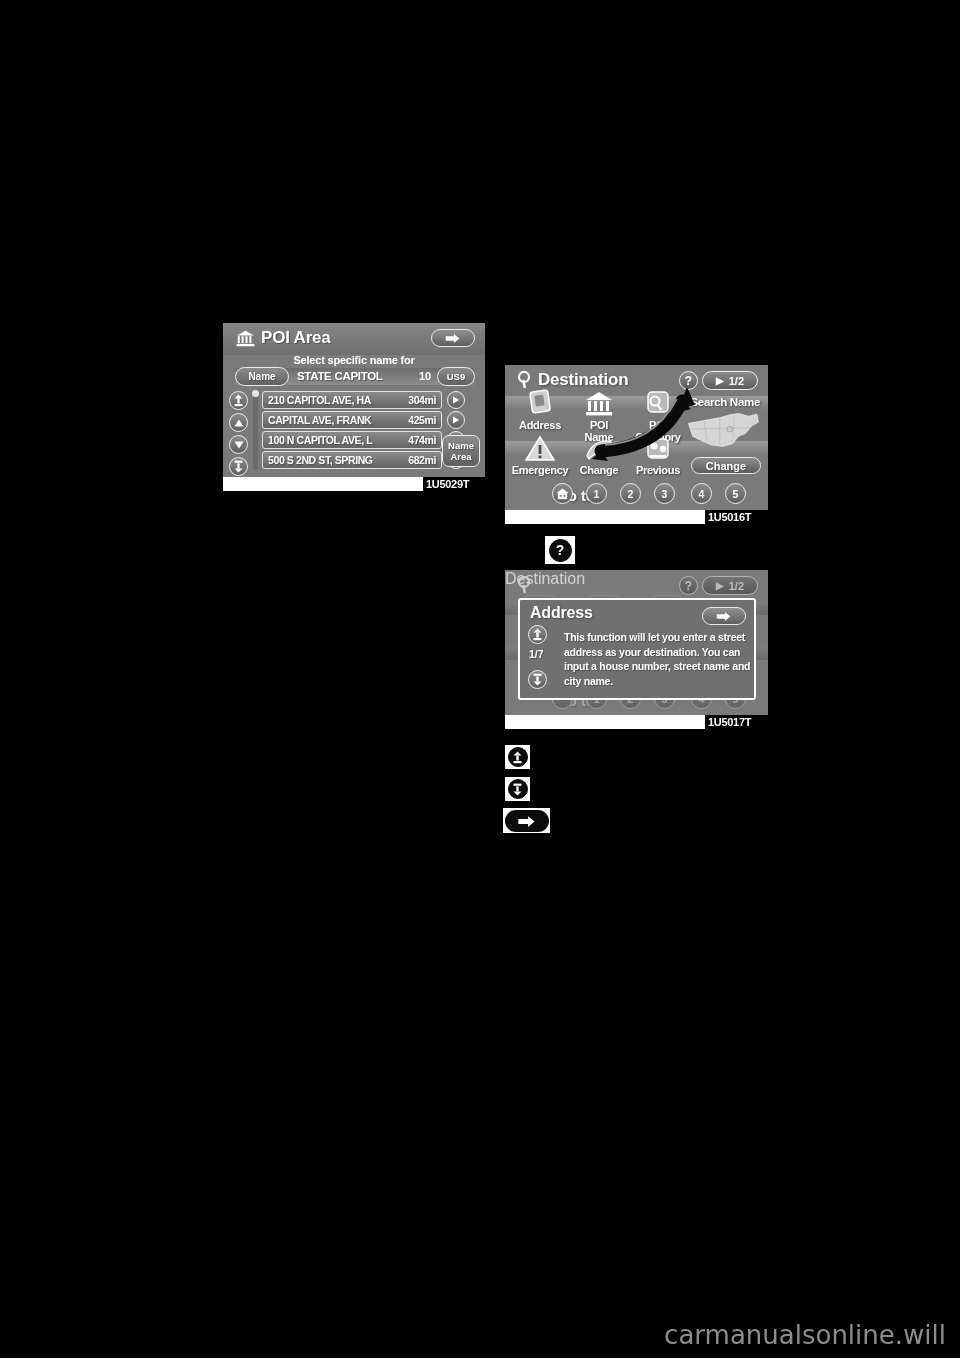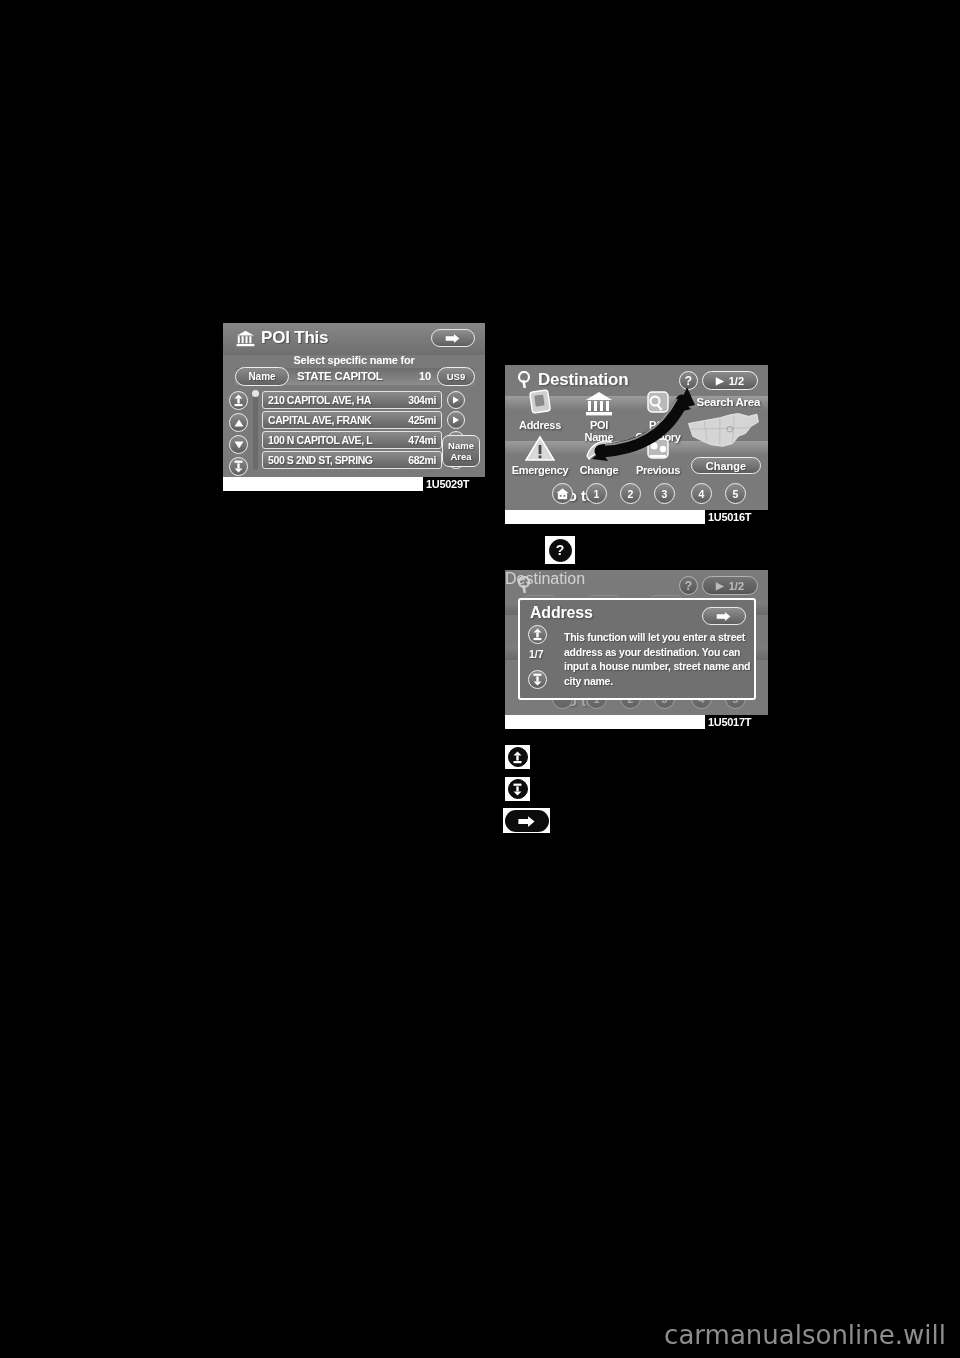--- a/index.html
+++ b/index.html
@@ -273,21 +273,21 @@
 
     <svg class="bank-icon" viewBox="0 0 24 22">
       <polygon points="12,1 23,7 1,7" fill="#fff"></polygon>
       <rect x="2" y="8" width="2.6" height="9" fill="#fff"></rect>
       <rect x="7" y="8" width="2.6" height="9" fill="#fff"></rect>
       <rect x="12" y="8" width="2.6" height="9" fill="#fff"></rect>
       <rect x="17" y="8" width="2.6" height="9" fill="#fff"></rect>
       <rect x="0.5" y="18" width="23" height="3" fill="#fff"></rect>
     </svg>
 
-    <div class="hdr-title">POI This</div>
+    <div class="hdr-title">POI Area</div>
 
     <div class="back-pill">
       <svg width="20" height="12" viewBox="0 0 22 13">
         <path d="M3 7 L9 2 L9 4.6 L18 4.6 L18 9.4 L9 9.4 L9 12 Z" fill="#fff" transform="scale(-1,1) translate(-21,0)"></path>
       </svg>
     </div>
 
     <div class="sub-line">Select specific name for</div>
 
     <div class="name-row">
@@ -463,21 +463,21 @@
         <svg viewBox="0 0 32 30" width="32" height="30">
           <rect x="6" y="5" width="20" height="19" rx="4" fill="#b9b9b9" stroke="#fff" stroke-width="1.4"></rect>
           <circle cx="12" cy="12" r="3.6" fill="#fff"></circle>
           <circle cx="21" cy="15" r="3.2" fill="#fff"></circle>
           <path d="M8 22 L24 22" stroke="#fff" stroke-width="2"></path>
         </svg>
       </div>
       <div class="celllabel">Previous</div>
     </div>
 
-    <div class="search-area-lbl">Search Area</div>
+    <div class="search-area-lbl">Search Name</div>
 
     <svg class="usmap" viewBox="0 0 110 56">
       <path d="M8 16 L30 12 L52 8 L66 4 L78 2 L92 6 L104 3 L106 14 L96 20 L88 30 L78 34 L70 44 L56 48 L40 46 L26 40 L14 34 Z" fill="#d5d5d5" stroke="#f2f2f2" stroke-width="1"></path>
       <path d="M30 12 L34 40 M52 8 L52 46 M72 6 L70 44 M10 24 L96 22" stroke="#b0b0b0" stroke-width="0.8" fill="none"></path>
       <circle cx="66" cy="24" r="4" fill="none" stroke="#9a9a9a" stroke-width="1.2"></circle>
     </svg>
 
     <div id="change-btn">Change</div>
 
     <div class="goto-row">

